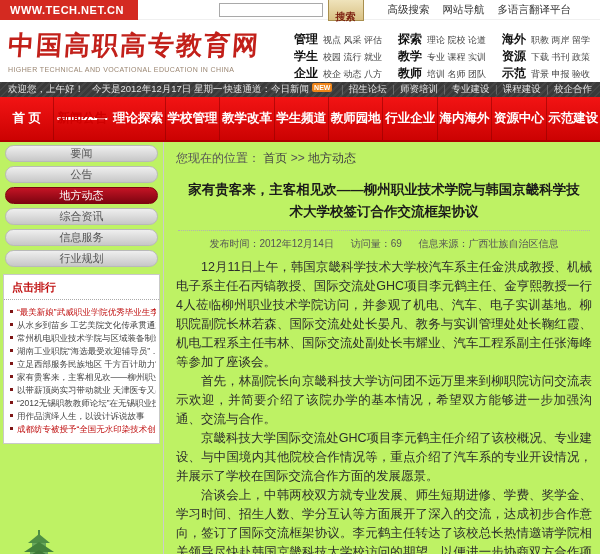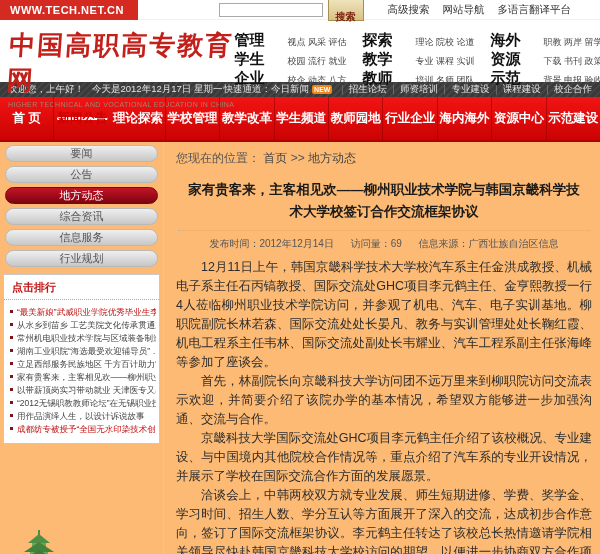--- a/index.html
+++ b/index.html
@@ -1,18 +1,18 @@
 <!DOCTYPE html>
 <html><head>
 <meta charset="utf-8">
 <style>
   * { margin:0; padding:0; box-sizing:border-box; }
   html,body { width:600px; }
   body { font-family:"Liberation Sans","DejaVu Sans",sans-serif; background:#fff; }
-  #page { position:relative; width:600px; height:554px; overflow:hidden; background:#fdba74; }
+  #page { position:relative; width:600px; height:554px; overflow:hidden; background:#bef264; }
 
   
   .topbar { height:20px; display:flex; align-items:center; background:#fff; border-bottom:1px solid #f0f0f0; }
   .site-url { background:#d42a21; color:#fff; font-weight:bold; font-size:11px; letter-spacing:.5px;
               height:20px; line-height:20px; padding:0 14px 0 10px; }
   .topbar .sp { flex:1; }
   .search-input { width:104px; height:14px; border:1px solid #a9a9a9; font-size:10px; padding:0 3px; }
   .search-btn { margin-left:5px; height:16px; background:linear-gradient(#efe3bb,#d9c184); border:1px solid #a98f4e;
                 color:#7c1f10; font-weight:bold; font-size:10px; line-height:13px; padding:10px 7px; cursor:pointer; }
   .top-links { display:flex; gap:13px; font-size:10.5px; color:#333; margin:0 29px 0 24px; }
@@ -20,28 +20,28 @@
 
   
   .header { height:62px; display:flex; padding:4px 10px 0 8px; background:#fff; }
   .logo { padding-top:4px; }
   .logo-cn { font-family:"DejaVu Serif","Liberation Serif",serif; font-size:26px; font-weight:bold; color:#c2201a;
              letter-spacing:2px; transform:skewX(-4deg); }
   .logo-en { font-size:7px; color:#9b8672; letter-spacing:.4px; margin-top:3px; white-space:nowrap; }
   .head-grid { margin-left:auto; display:flex; gap:16px; padding-top:9px; }
   .head-col { display:flex; flex-direction:column; gap:3px; }
   .head-row { font-size:9px; color:#444; white-space:nowrap; line-height:13px; }
-  .head-row b { color:#111; margin-right:23px; font-size:15px;text-align:right; }
+  .head-row b { color:#111; margin-right:5px; font-size:12px;text-align:right; }
   .head-row span { cursor:pointer; }
 
   
   .welcomebar { height:15px; background:#3a3a3a;
     background-image:repeating-linear-gradient(135deg, rgba(255,255,255,.06) 0 2px, transparent 2px 5px);
     color:#e3e3e3; font-size:9.5px; display:flex; align-items:center; padding:0 8px; }
-  .welcomebar .right { margin-left:auto; display:flex; align-items:center; }
+  .welcomebar .right { margin-left:auto; display:flex; align-items:flex-start; }
   .badge-new { background:#f08519; color:#fff; font-size:7px; font-weight:bold; border-radius:2px;
                padding:0 2px; margin:0 3px; line-height:9px; }
   .qlink { cursor:pointer; }
   .qlink::before { content:"｜"; color:#8a8a8a; margin:0 2px; }
 
   
   .nav { height:45px; background:linear-gradient(#f21414,#cc0202); display:flex; align-items:stretch;
          border-bottom:2px solid #b00000; }
   .nav-item { flex:1; color:#fff; font-weight:bold; font-size:12.5px; display:flex; align-items:center;
               justify-content:center; border-right:1px solid rgba(140,0,0,.55); cursor:pointer; white-space:nowrap; }

